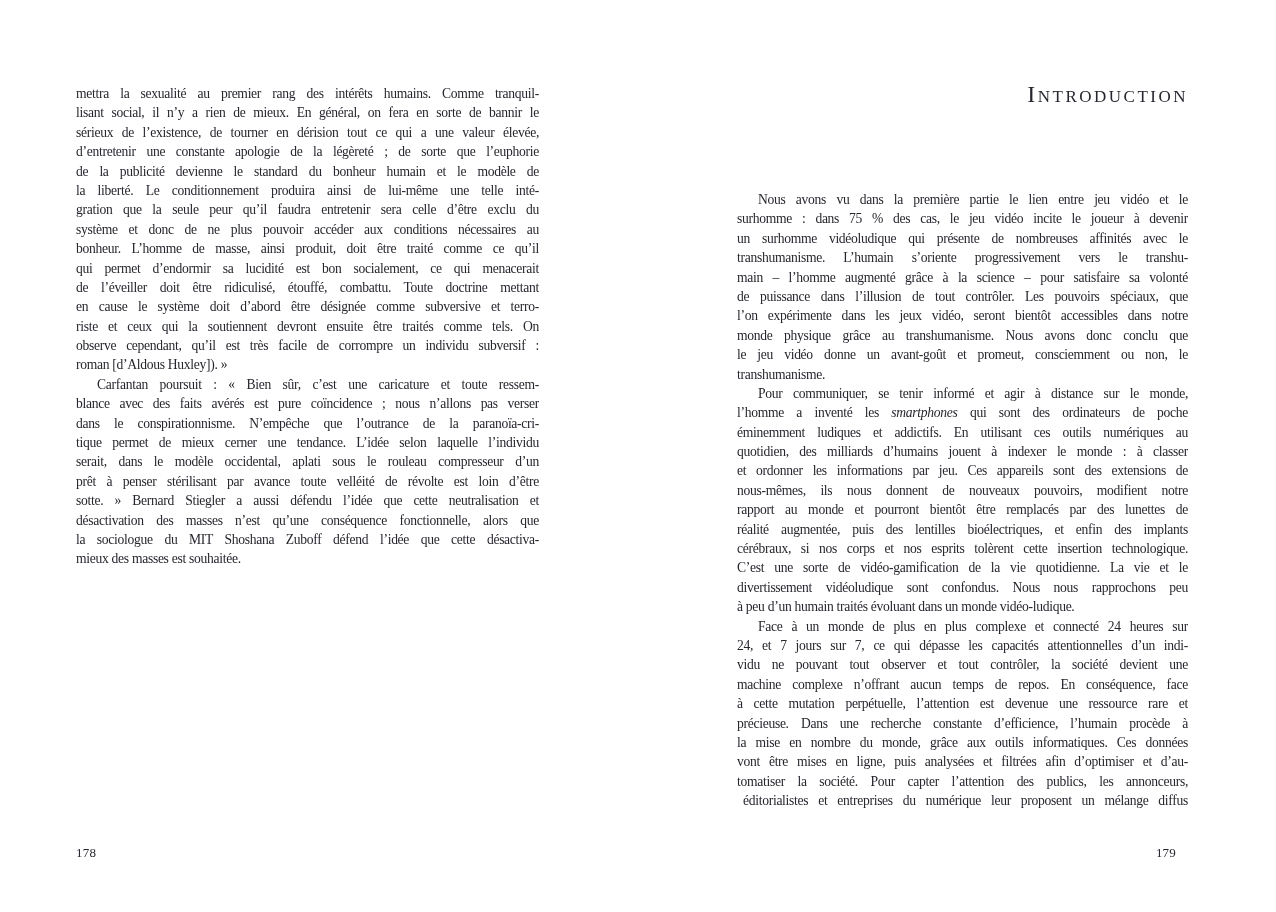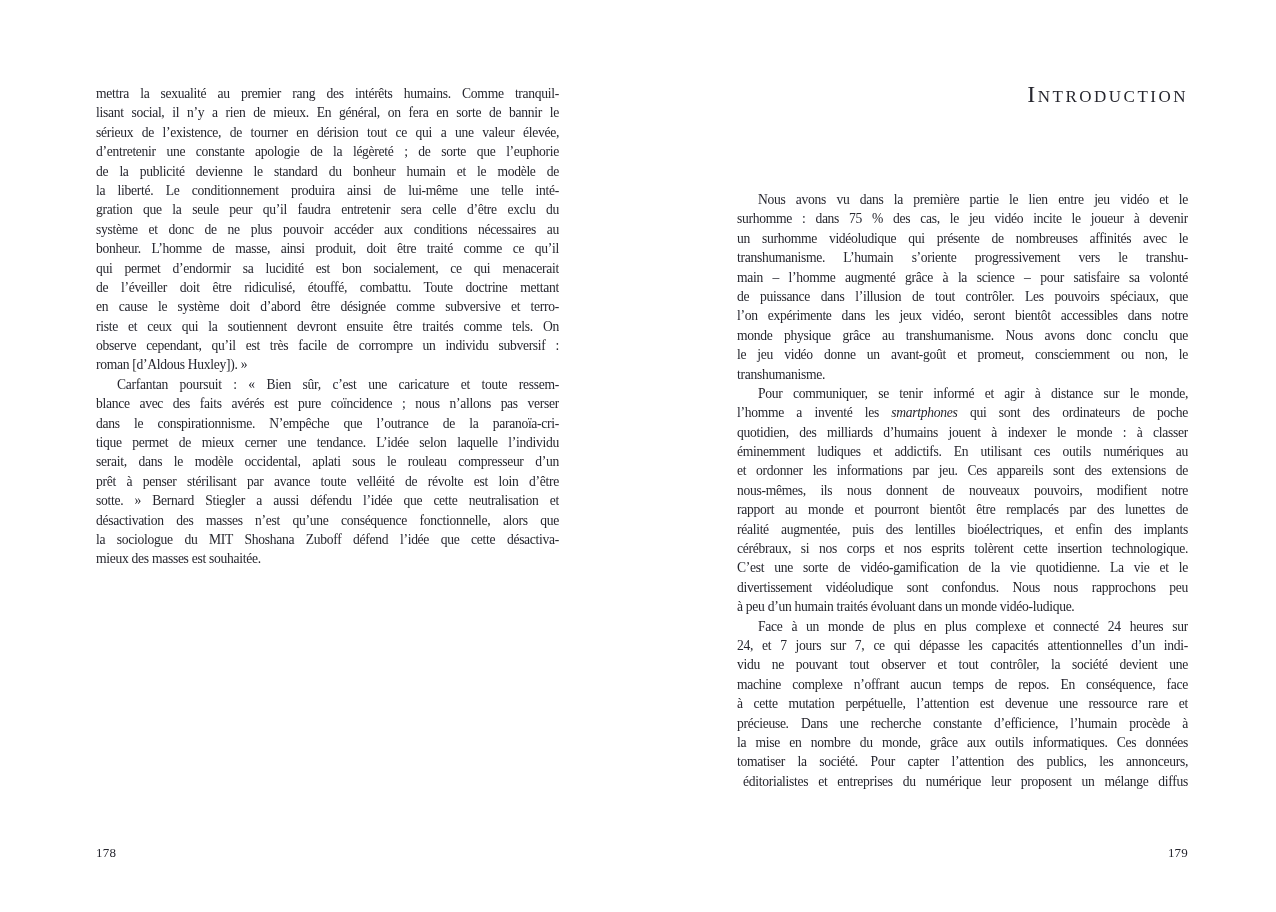--- a/index.html
+++ b/index.html
@@ -18,21 +18,21 @@
   .spread {
     position: absolute;
     inset: 0;
     background: #ffffff;
   }
   .page {
     position: absolute;
     top: 0;
     height: 912px;
   }
-  .page-left  { left: 96px;  width: 463px; }
+  .page-left  { left: 76px;  width: 463px; }
   .page-right { left: 737px; width: 451px; }
 
   .chapter-title {
     position: absolute;
     top: 82px;
     right: 0;
     font-variant: small-caps;
     font-size: 24px;
     letter-spacing: 2.5px;
     line-height: 24px;
@@ -63,21 +63,21 @@
   .para.cont .line:last-child { text-align-last: justify; margin-left: 6px; }
   .para.indent .line:first-child { text-indent: 21px; }
 
   .page-number {
     position: absolute;
     top: 845px;
     font-size: 13px;
     letter-spacing: 0.2px;
   }
   .page-left  .page-number { left: 0; }
-  .page-right .page-number { right: 0; text-align: left; }
+  .page-right .page-number { right: 12px; text-align: left; }
 
   i { font-style: italic; }
 </style>
 </head>
 <body style="background: rgb(255, 255, 255); color: rgb(38, 38, 46);">
 
 <div class="spread">
 
   <div class="page page-left">
     <div class="text-block">
@@ -125,39 +125,40 @@
           <div class="line">main – l’homme augmenté grâce à la science – pour satisfaire sa volonté</div>
           <div class="line">de puissance dans l’illusion de tout contrôler. Les pouvoirs spéciaux, que</div>
           <div class="line">l’on expérimente dans les jeux vidéo, seront bientôt accessibles dans notre</div>
           <div class="line">monde physique grâce au transhumanisme. Nous avons donc conclu que</div>
           <div class="line">le jeu vidéo donne un avant-goût et promeut, consciemment ou non, le</div>
           <div class="line">transhumanisme.</div>
         </div>
         <div class="para indent">
           <div class="line">Pour communiquer, se tenir informé et agir à distance sur le monde,</div>
           <div class="line">l’homme a inventé les <i>smartphones</i> qui sont des ordinateurs de poche</div>
+          <div class="line">éminemment ludiques et addictifs. En utilisant ces outils numériques au</div>
           <div class="line">quotidien, des milliards d’humains jouent à indexer le monde : à classer</div>
-          <div class="line">éminemment ludiques et addictifs. En utilisant ces outils numériques au</div>
           <div class="line">et ordonner les informations par jeu. Ces appareils sont des extensions de</div>
           <div class="line">nous-mêmes, ils nous donnent de nouveaux pouvoirs, modifient notre</div>
           <div class="line">rapport au monde et pourront bientôt être remplacés par des lunettes de</div>
           <div class="line">réalité augmentée, puis des lentilles bioélectriques, et enfin des implants</div>
           <div class="line">cérébraux, si nos corps et nos esprits tolèrent cette insertion technologique.</div>
           <div class="line">C’est une sorte de vidéo-gamification de la vie quotidienne. La vie et le</div>
           <div class="line">divertissement vidéoludique sont confondus. Nous nous rapprochons peu</div>
           <div class="line">à peu d’un humain traités évoluant dans un monde vidéo-ludique.</div>
         </div>
         <div class="para indent cont">
           <div class="line">Face à un monde de plus en plus complexe et connecté 24 heures sur</div>
           <div class="line">24, et 7 jours sur 7, ce qui dépasse les capacités attentionnelles d’un indi-</div>
           <div class="line">vidu ne pouvant tout observer et tout contrôler, la société devient une</div>
           <div class="line">machine complexe n’offrant aucun temps de repos. En conséquence, face</div>
           <div class="line">à cette mutation perpétuelle, l’attention est devenue une ressource rare et</div>
           <div class="line">précieuse. Dans une recherche constante d’efficience, l’humain procède à</div>
           <div class="line">la mise en nombre du monde, grâce aux outils informatiques. Ces données</div>
+          <div class="line">vont être mises en ligne, puis analysées et filtrées afin d’optimiser et d’au-</div>
           <div class="line">tomatiser la société. Pour capter l’attention des publics, les annonceurs,</div>
           <div class="line">éditorialistes et entreprises du numérique leur proposent un mélange diffus</div>
         </div>
       </div>
     <div class="page-number">179</div>
   </div>
 
 </div>
 
 </body></html>

